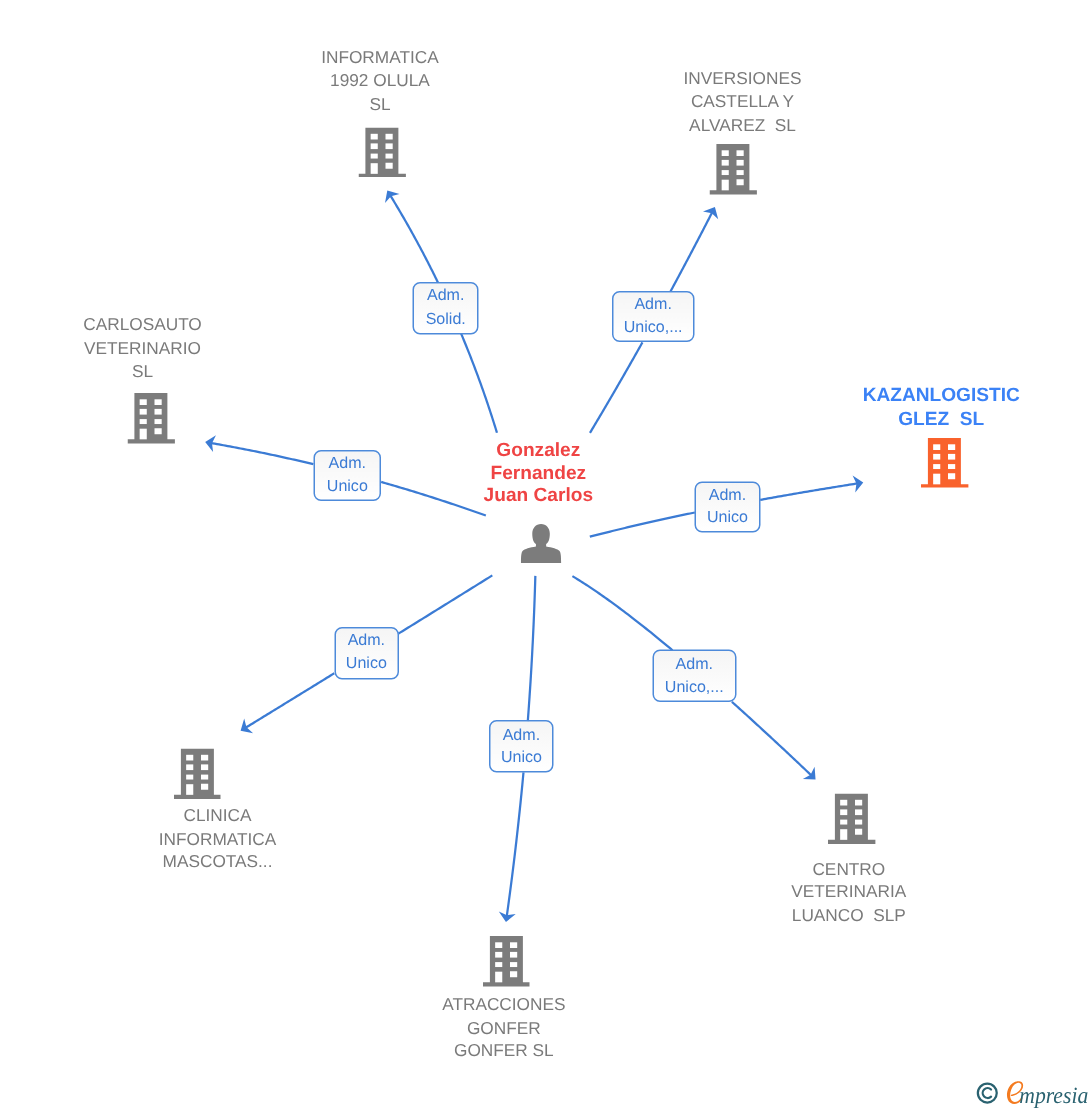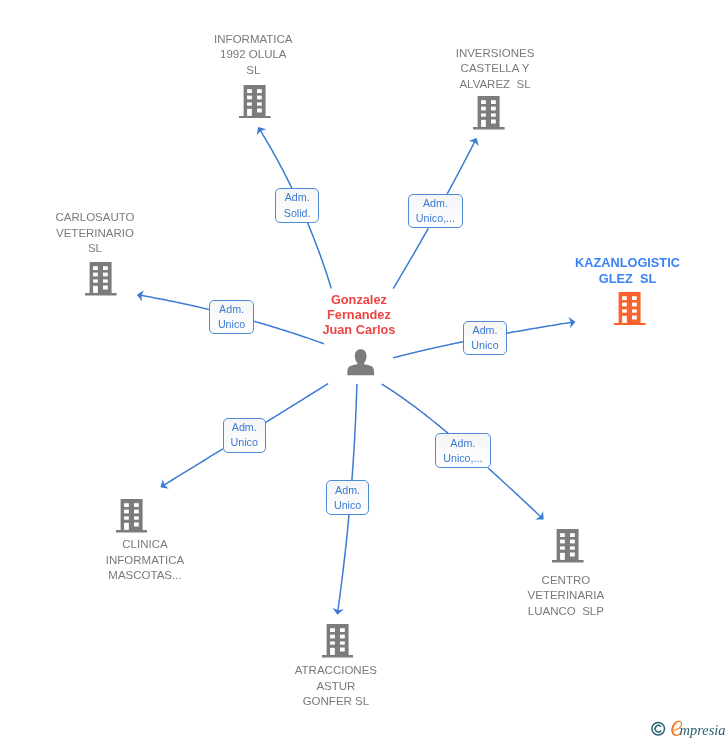--- a/index.html
+++ b/index.html
@@ -137,21 +137,21 @@
 <path fill="#7c7c7c" d="M4.6 0 H26.6 V30.9 H31.6 V33.6 H0 V30.9 H4.6 Z"></path>
 <rect fill="#ffffff" x="8.1" y="4.2" width="4.75" height="3.8"></rect>
 <rect fill="#ffffff" x="18.0" y="4.2" width="4.8" height="3.8"></rect>
 <rect fill="#ffffff" x="8.1" y="10.6" width="4.75" height="3.8"></rect>
 <rect fill="#ffffff" x="18.0" y="10.6" width="4.8" height="3.8"></rect>
 <rect fill="#ffffff" x="8.1" y="17.4" width="4.75" height="3.3"></rect>
 <rect fill="#ffffff" x="18.0" y="17.4" width="4.8" height="3.3"></rect>
 <rect fill="#ffffff" x="8.1" y="23.8" width="4.75" height="7.1"></rect>
 <rect fill="#ffffff" x="18.0" y="23.5" width="4.8" height="4.0"></rect>
 </svg></div>
-        <div class="ntext" style="left: 335.9px; top: 663.2px;"><div>ATRACCIONES</div><div>ASTUR</div><div>GONFER SL</div></div>
+        <div class="ntext" style="left: 335.9px; top: 663.2px;"><div>ATRACCIONES</div><div>GONFER</div><div>GONFER SL</div></div>
       </div>
       <div class="node">
         <div class="ico" style="left: 552.2px; top: 529.3px;"><svg width="31.6" height="33.6" viewBox="0 0 31.6 33.6">
 <path fill="#7c7c7c" d="M4.6 0 H26.6 V30.9 H31.6 V33.6 H0 V30.9 H4.6 Z"></path>
 <rect fill="#ffffff" x="8.1" y="4.2" width="4.75" height="3.8"></rect>
 <rect fill="#ffffff" x="18.0" y="4.2" width="4.8" height="3.8"></rect>
 <rect fill="#ffffff" x="8.1" y="10.6" width="4.75" height="3.8"></rect>
 <rect fill="#ffffff" x="18.0" y="10.6" width="4.8" height="3.8"></rect>
 <rect fill="#ffffff" x="8.1" y="17.4" width="4.75" height="3.3"></rect>
 <rect fill="#ffffff" x="18.0" y="17.4" width="4.8" height="3.3"></rect>

